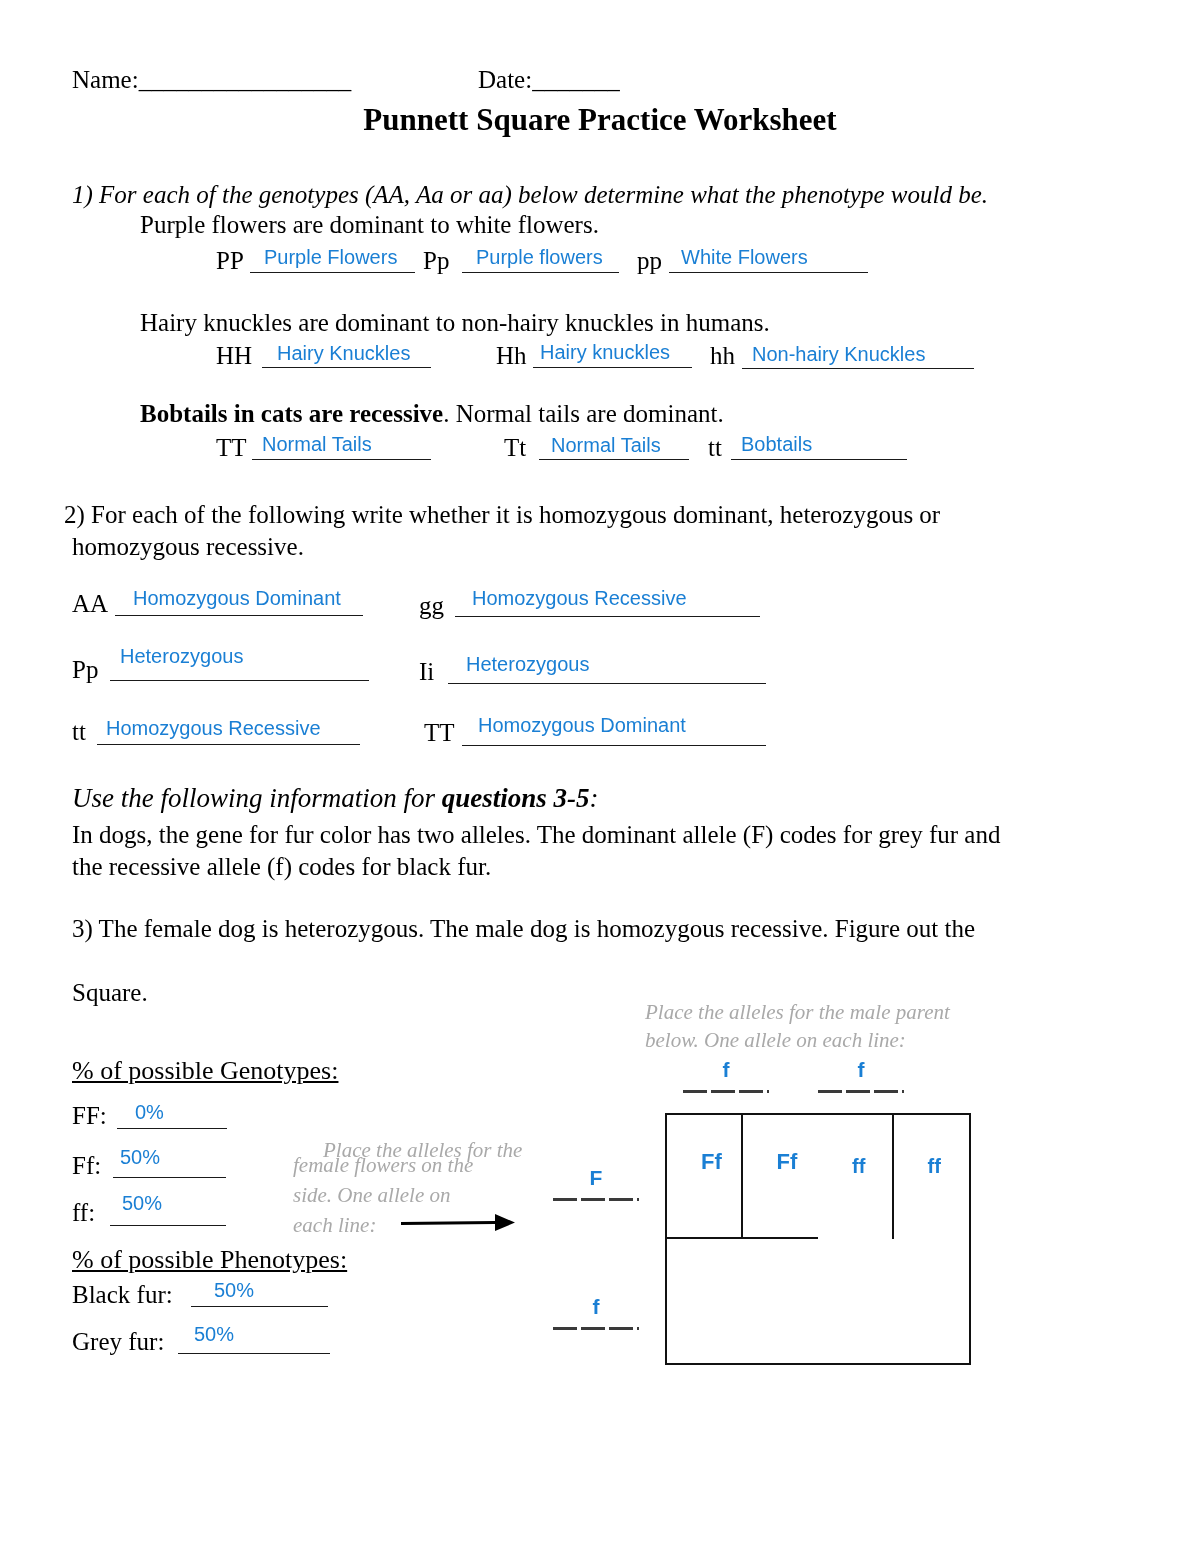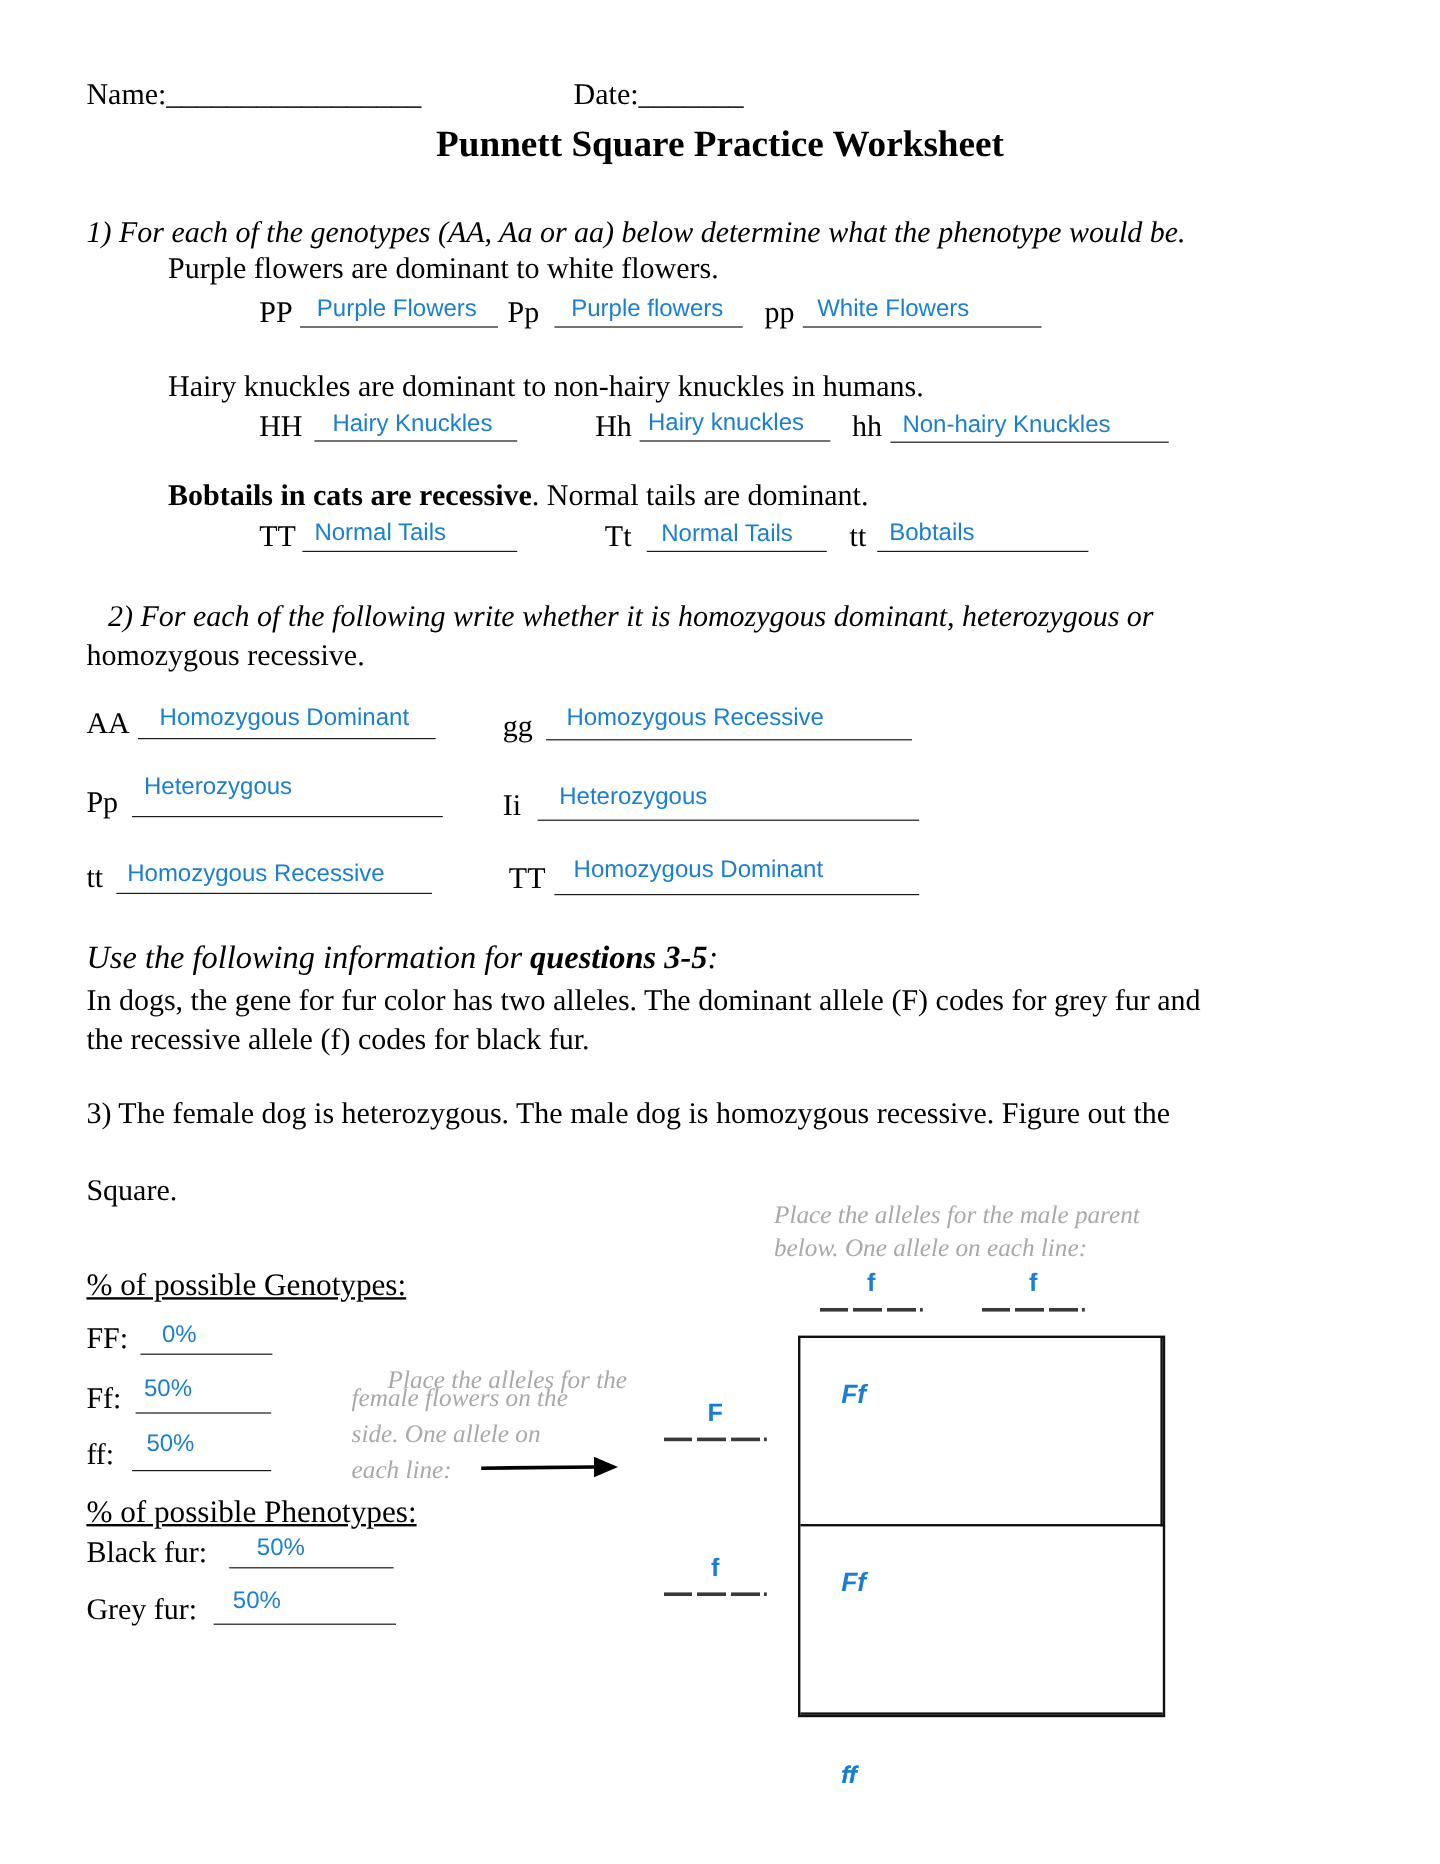--- a/index.html
+++ b/index.html
@@ -78,27 +78,26 @@
     font-size: 21px;
     line-height: 28px;
   }
 
   
   .punnett {
     position: absolute;
     left: 665px;
     top: 1113px;
     width: 306px;
-    height: 318px;
+    height: 252px;
     border: 2.5px solid #111;
     box-sizing: border-box;
     display: grid;
-    grid-template-columns: 1fr;
+    grid-template-columns: 1fr 1fr 1fr 1fr;
     grid-template-rows: 1fr 1fr;
-    font-style: italic;
   }
   .pcell {
     border-right: 2.5px solid #111;
     border-bottom: 2.5px solid #111;
     box-sizing: border-box;
     position: relative;
   }
   .pcell:nth-child(2), .pcell:nth-child(4) { border-right: none; }
   .pcell:nth-child(3), .pcell:nth-child(4) { border-bottom: none; }
   .pcell span {
@@ -183,21 +182,21 @@
   <div class="rule" style="left:252px; top:459px; width:179px;"></div>
 
   <div class="abs gtlabel" style="left:504px; top:434px;">Tt</div>
   <div class="abs ans" style="left:551px; top:434px;">Normal Tails</div>
   <div class="rule" style="left:539px; top:459px; width:150px;"></div>
 
   <div class="abs gtlabel" style="left:708px; top:434px;">tt</div>
   <div class="abs ans" style="left:741px; top:433px;">Bobtails</div>
   <div class="rule" style="left:731px; top:459px; width:176px;"></div>
 
-  <div class="abs body-text" style="left:90px; top:498px; width:1070px;font-style:italic;">2) For each of the following write whether it is homozygous dominant, heterozygous or</div>
+  <div class="abs body-text" style="left:64px; top:498px; width:1070px;">2) For each of the following write whether it is homozygous dominant, heterozygous or</div>
   <div class="abs body-text" style="left:72px; top:530px;">homozygous recessive.</div>
 
   <div class="abs gtlabel" style="left:72px; top:590px;">AA</div>
   <div class="abs ans" style="left:133px; top:587px;">Homozygous Dominant</div>
   <div class="rule" style="left:115px; top:615px; width:248px;"></div>
 
   <div class="abs gtlabel" style="left:419px; top:592px;">gg</div>
   <div class="abs ans" style="left:472px; top:587px;">Homozygous Recessive</div>
   <div class="rule" style="left:455px; top:616px; width:305px;"></div>
 

